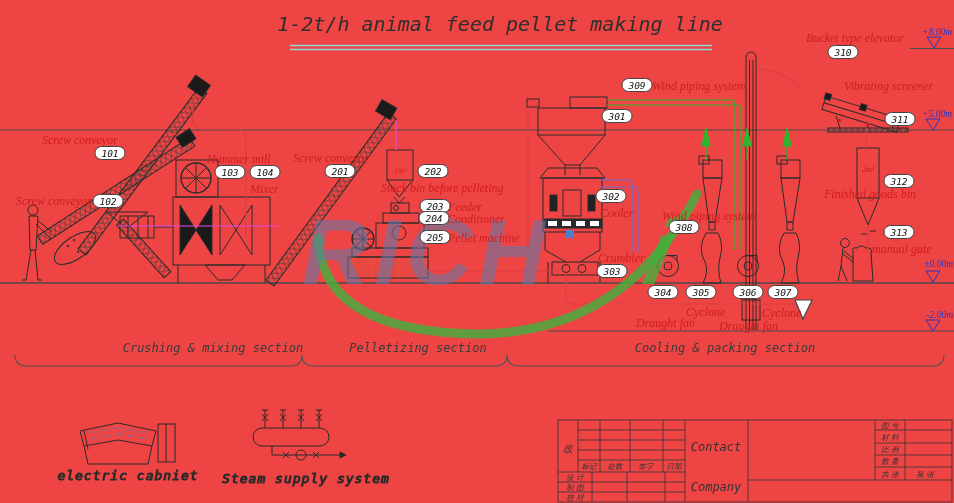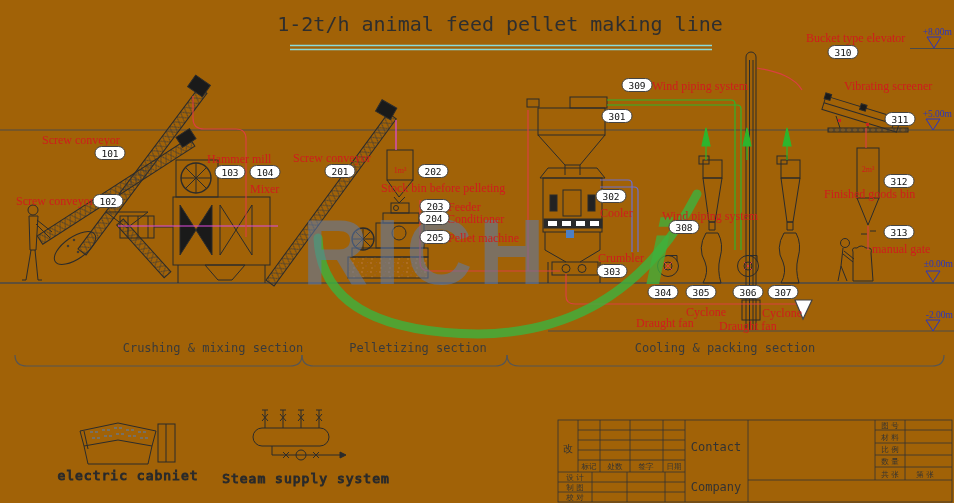--- a/index.html
+++ b/index.html
@@ -1,17 +1,17 @@
 <!DOCTYPE html>
 <html><head>
 <meta charset="utf-8">
 <style>
   html,body{margin:0;padding:0;background:#fff;}
-  .page{position:relative;width:954px;height:503px;background:#a16207;overflow:hidden;
-        font-family:"Liberation Serif",serif;}
+  .page{position:relative;width:954px;height:503px;background:#ef4444;overflow:hidden;
+        font-family:"Liberation Serif",serif;font-style:italic;}
   svg{position:absolute;left:0;top:0;}
   .redlbl{font-family:"Liberation Serif",serif;font-size:12px;fill:#cf1d1d;}
   .tagtxt{font-family:"DejaVu Sans Mono",monospace;font-size:9.5px;fill:#111;}
   .cn{font-family:"DejaVu Sans",sans-serif;font-size:7.5px;fill:#333;}
   .eleva{font-family:"Liberation Serif",serif;font-size:9.5px;fill:#2936c2;}
   .secttxt{font-family:"DejaVu Sans Mono",monospace;font-size:12px;fill:#3a3a3a;}
   .legendtxt{font-family:"DejaVu Sans Mono",monospace;font-size:13px;fill:#222;letter-spacing:1px;}
   .tbtxt{font-family:"DejaVu Sans Mono",monospace;font-size:12px;fill:#333;}
   .voltxt{font-family:"Liberation Serif",serif;font-size:8px;fill:#cf1d1d;}
 </style>

